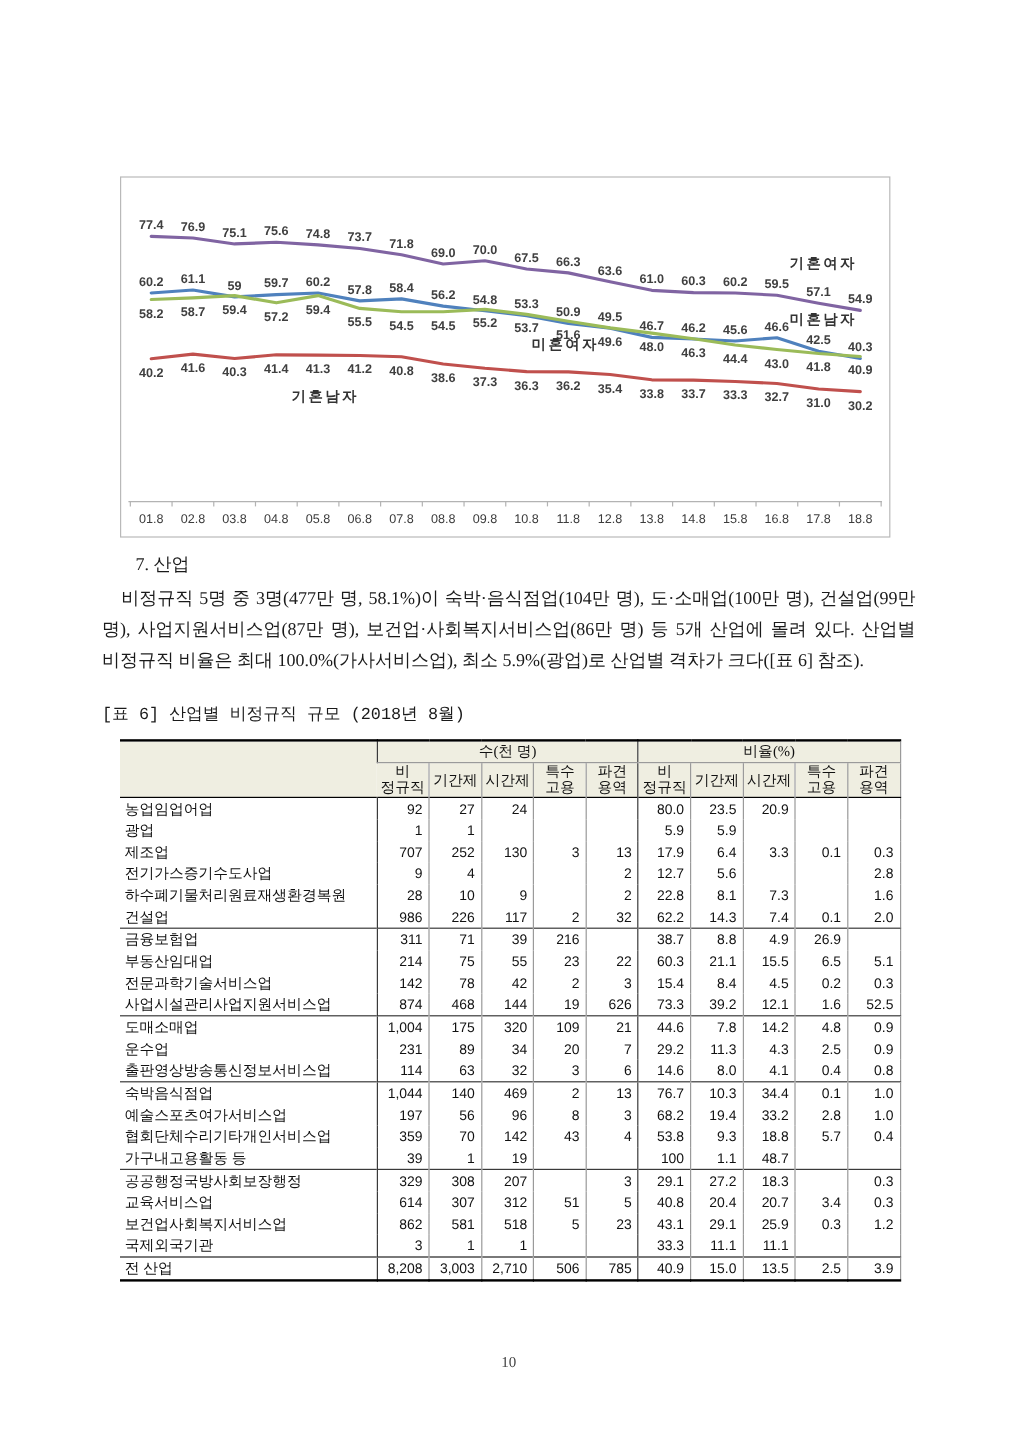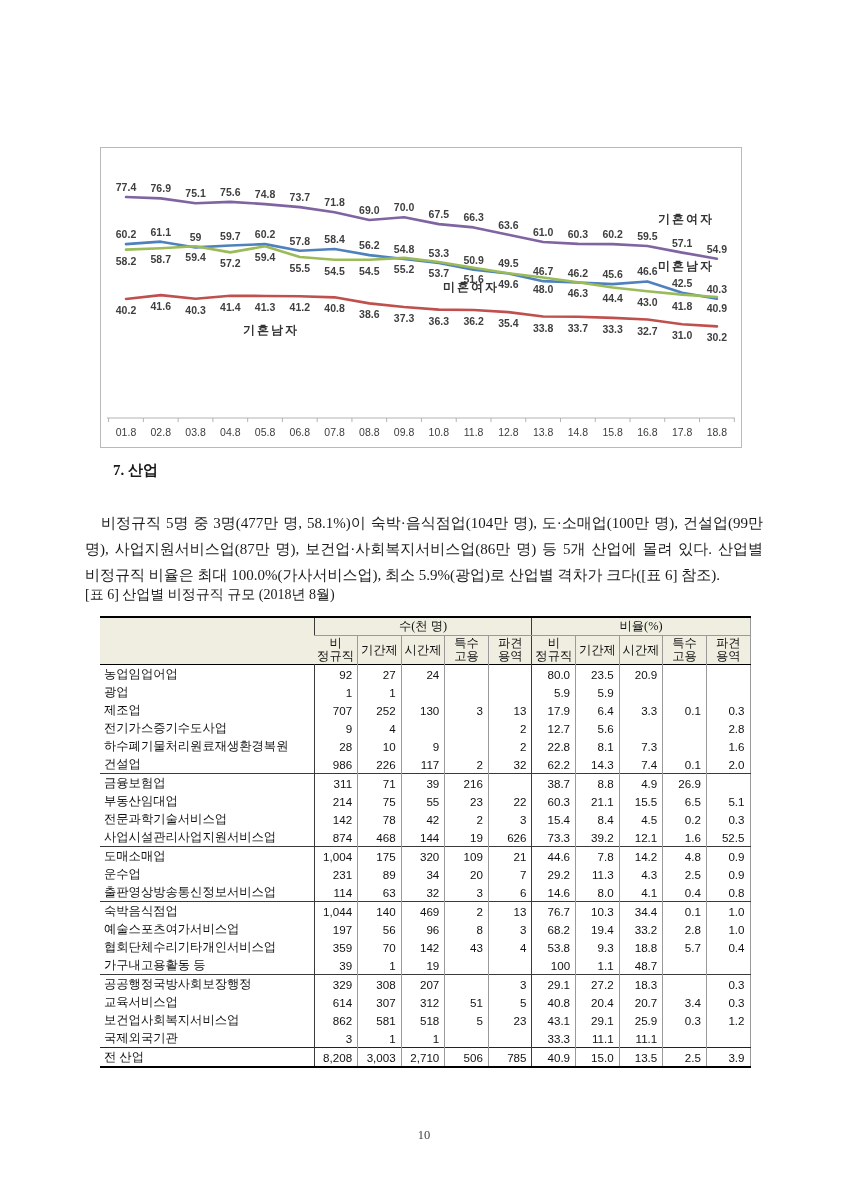--- a/index.html
+++ b/index.html
@@ -12,29 +12,29 @@
     font-size:14.5px; letter-spacing:0.5px;
   }
   .chart-box{
     position:absolute; left:100px; top:147px; width:640px; height:299px;
     border:1px solid #b9b9b9; background:#fff;
   }
   .xt{font-family:"Liberation Sans",sans-serif; font-size:10.5px; fill:#3c3c3c;}
   .dl{font-family:"Liberation Sans",sans-serif; font-size:10.5px; font-weight:bold; fill:#3f3f3f;}
   .sl{font-family:"Liberation Sans",sans-serif; font-size:12px; font-weight:bold; fill:#333; letter-spacing:2px;}
   .sec-heading{
-    position:absolute; top:461px; left:113px; font-size:15px; font-weight:bold;
+    position:absolute; top:461px; left:113px; font-size:15px; font-weight:normal;
   }
   .sec-para{
-    position:absolute; top:510px; left:85px; width:678px;
+    position:absolute; top:486px; left:85px; width:678px;
     font-size:15px; line-height:26px; text-align:justify; text-indent:16px;
     word-break:keep-all;
   }
   .table-title{
-    position:absolute; top:586px; left:85px; font-size:14px;
+    position:absolute; top:586px; left:85px; font-size:14px;font-family:Liberation Mono, monospace;
   }
   #industry-table{
     position:absolute; left:100px; top:616px; width:650px;
     border-collapse:collapse; table-layout:fixed;
     font-size:12.3px; color:#111;
     border-top:2.5px solid #000; border-bottom:2.5px solid #000;
     border-right:1px solid #9a9a9a;
   }
   #industry-table th, #industry-table td{ border-left:1px solid #9a9a9a; overflow:hidden; }
   #industry-table th:first-child, #industry-table td:first-child{ border-left:none; }

